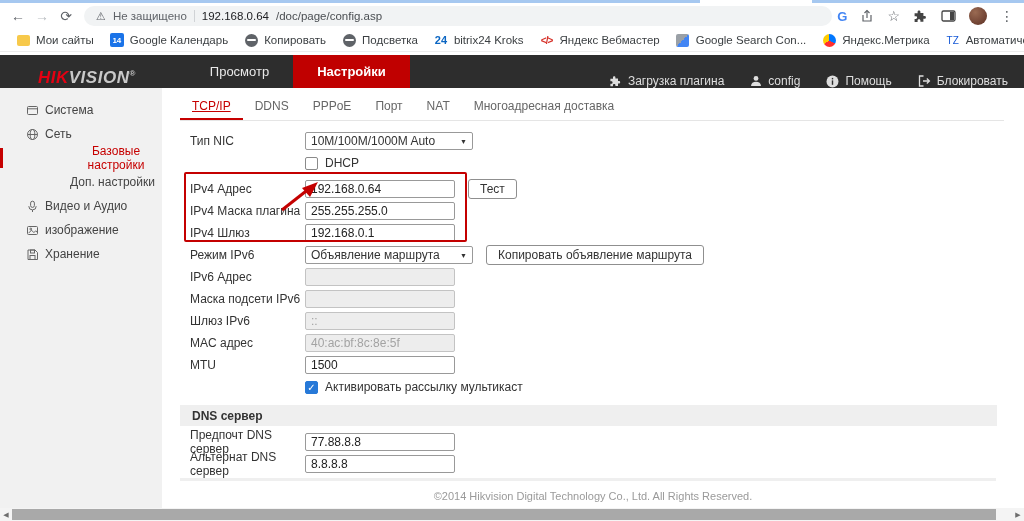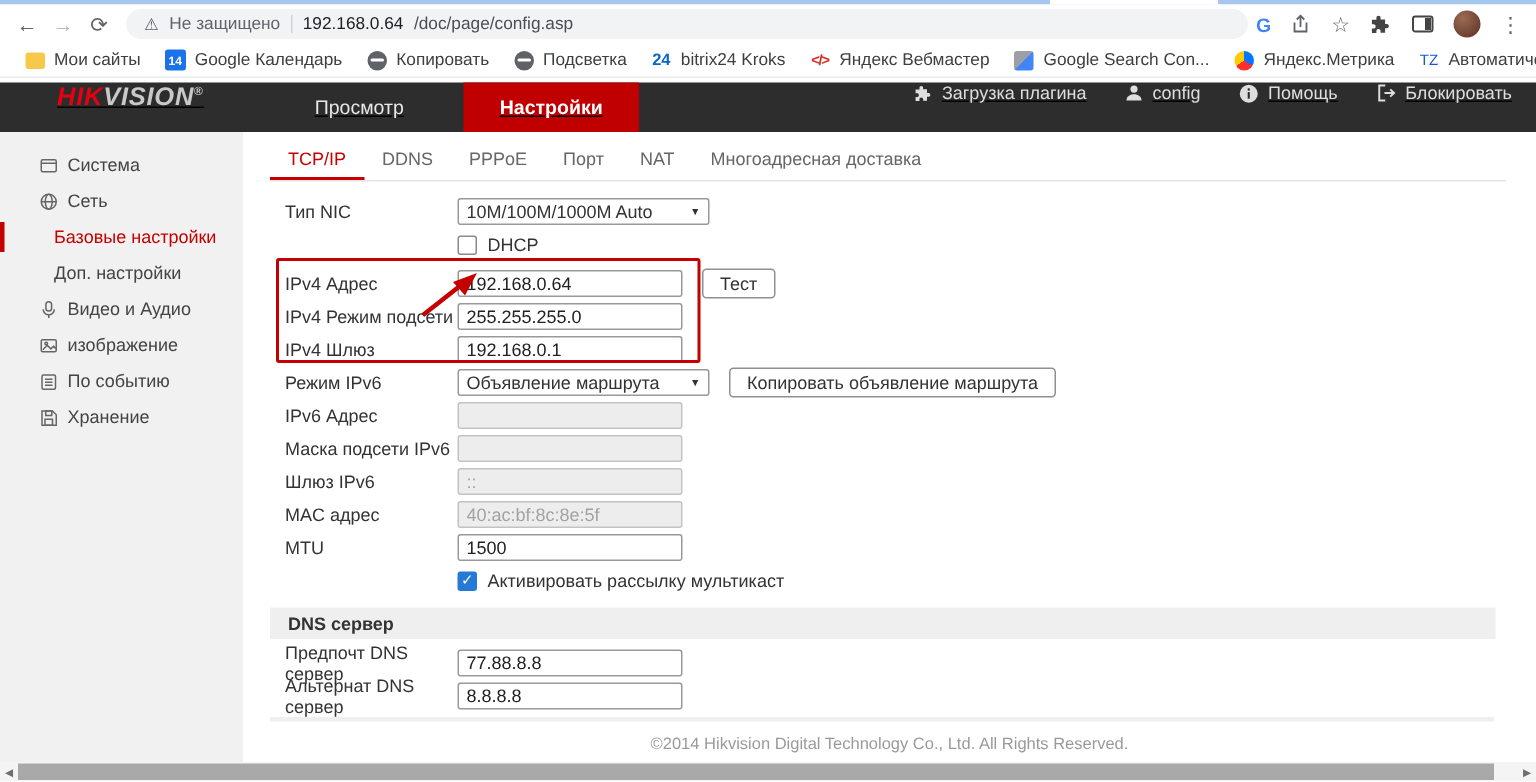--- a/index.html
+++ b/index.html
@@ -30,42 +30,42 @@
   .fav-folder{width:13px;height:11px;background:#f7c94b;border-radius:2px;}
   .fav-cal{width:14px;height:14px;background:#1a73e8;border-radius:2px;color:#fff;font-size:8px;font-weight:bold;display:flex;align-items:center;justify-content:center;}
   .fav-globe{width:13px;height:13px;border-radius:50%;background:#5f6368;position:relative;}
   .fav-globe:after{content:"";position:absolute;left:2px;right:2px;top:5px;height:2px;background:#fff;border-radius:2px;}
   .fav-b24{color:#0b66c3;font-weight:bold;font-size:11px;}
   .fav-yw{font-size:10px;font-weight:bold;color:#d6322a;letter-spacing:-1px;}
   .fav-gsc{width:13px;height:13px;border-radius:2px;background:linear-gradient(135deg,#9aa0a6 50%,#4285f4 50%);}
   .fav-ym{width:13px;height:13px;border-radius:50%;background:conic-gradient(#0077ff 0 33%,#ff2f2f 33% 66%,#ffcc00 66% 100%);}
   .fav-tz{color:#1558d6;font-weight:normal;font-size:10px;}
   
-  .hik{position:absolute;top:55px;left:0;right:0;height:33px;background:#2d2d2d;display:flex;align-items:flex-start;text-decoration:underline;}
+  .hik{position:absolute;top:55px;left:0;right:0;height:33px;background:#2d2d2d;display:flex;align-items:flex-end;}
   .logo{margin-left:38px;font-style:italic;font-weight:bold;font-size:17px;letter-spacing:.5px;}
   .logo .hk{color:#e50012;}
   .logo .vs{color:#c9c9c9;}
   .logo .rg{color:#c9c9c9;font-size:8px;vertical-align:super;font-style:normal;}
-  .hnav{display:flex;margin-left:50px;height:33px;align-items:center;gap:16px;}
+  .hnav{display:flex;margin-left:50px;height:33px;align-items:center;}
   .hnav-item{padding:0 24px;font-size:13px;color:#e8e8e8;height:33px;line-height:33px;}
   .hnav-item.active{background:#c00000;color:#fff;font-weight:bold;}
   .hright{margin-left:auto;display:flex;align-items:center;gap:26px;padding-right:16px;font-size:12px;color:#dedede;}
   .hitem{display:flex;align-items:center;gap:6px;}
   
   .sidebar{position:absolute;top:88px;left:0;width:162px;bottom:13px;background:#f1f1f1;padding-top:10px;box-sizing:border-box;}
   .sitem{height:24px;display:flex;align-items:center;padding-left:26px;font-size:12px;color:#444;position:relative;text-align:center;}
   .sitem .sic{width:13px;margin-right:6px;display:flex;}
-  .sitem.sub{padding-left:36px;}
+  .sitem.sub{padding-left:70px;}
   .sitem.active{color:#c60000;}
   .sitem.active:before{content:"";position:absolute;left:0;top:2px;bottom:2px;width:3px;background:#c60000;}
   
   .content{position:absolute;top:88px;left:162px;right:0;bottom:13px;background:#fff;overflow:hidden;}
   .tabs{margin:7px 20px 0 18px;display:flex;border-bottom:1px solid #e5e5e5;}
   .tab{padding:0 12px;font-size:12px;color:#666;height:25px;line-height:22px;}
-  .tab.active{color:#c60000;border-bottom:2px solid #c60000;box-sizing:border-box;}
+  .tab.active{color:#c60000;border-bottom:2px solid #c60000;box-sizing:border-box;text-decoration:underline;}
   .form{padding:11px 0 0 18px;font-size:12px;color:#333;}
   .frow{display:flex;align-items:center;height:18px;margin-bottom:4px;padding-left:10px;}
   .flabel{width:115px;flex-shrink:0;}
   .tinput{width:150px;height:18px;border:1px solid #999;border-radius:2px;padding:0 5px;font-size:12px;color:#222;box-sizing:border-box;background:#fff;font-family:inherit;}
   .tinput:disabled{background:#ededed;border-color:#c3c3c3;color:#a3a3a3;}
   .fselect{width:168px;height:18px;border:1px solid #999;border-radius:2px;box-sizing:border-box;display:flex;align-items:center;justify-content:space-between;padding:0 5px;background:#fff;}
   .fselect .chv{font-size:7px;color:#333;}
   .fbtn{margin-left:13px;height:20px;padding:0 11px;background:#fff;border:1px solid #8f8f8f;border-radius:3px;font-size:12px;color:#333;font-family:inherit;}
   .cb{width:13px;height:13px;border:1px solid #8a8a8a;border-radius:2px;background:#fff;margin-right:7px;box-sizing:border-box;flex-shrink:0;}
   .cb.checked{background:#2779d8;border-color:#2779d8;color:#fff;font-size:10px;line-height:11px;text-align:center;}
@@ -257,31 +257,20 @@
           <rect x="1.5" y="2.5" width="10" height="8" rx="1"></rect>
           <path d="M2.5 9.2 l3-3 2.4 2.4 1.8-1.8 1.8 1.8"></path>
           <circle cx="4.8" cy="5" r=".9"></circle>
         </svg>
       </span>
     <span>изображение</span>
   </div>
   <div class="sitem">
     <span class="sic">
         <svg width="13" height="13" viewBox="0 0 13 13" fill="none" stroke="#666">
-          <rect x="2" y="2" width="9" height="9.5" rx="1"></rect>
-          <line x1="4" y1="4.8" x2="9" y2="4.8"></line>
-          <line x1="4" y1="6.8" x2="9" y2="6.8"></line>
-          <line x1="4" y1="8.8" x2="9" y2="8.8"></line>
-        </svg>
-      </span>
-    <span>По событию</span>
-  </div>
-  <div class="sitem">
-    <span class="sic">
-        <svg width="13" height="13" viewBox="0 0 13 13" fill="none" stroke="#666">
           <path d="M2 2 h7 l2.5 2.5 V11.5 H2 z"></path>
           <rect x="4" y="7.5" width="5" height="4"></rect>
           <rect x="4.5" y="2" width="4" height="3"></rect>
         </svg>
       </span>
     <span>Хранение</span>
   </div>
 </div>
 
 <div class="content">
@@ -306,21 +295,21 @@
       <span class="flabel"></span>
       <span class="cb"></span>
       <span>DHCP</span>
     </div>
     <div class="frow" style="margin-top:8px;">
       <span class="flabel">IPv4 Адрес</span>
       <input class="tinput" value="192.168.0.64" style="">
       <button class="fbtn">Тест</button>
     </div>
     <div class="frow">
-      <span class="flabel">IPv4 Режим подсети</span>
+      <span class="flabel">IPv4 Маска плагина</span>
       <input class="tinput" value="255.255.255.0" style="">
     </div>
     <div class="frow">
       <span class="flabel">IPv4 Шлюз</span>
       <input class="tinput" value="192.168.0.1" style="">
     </div>
     <div class="frow">
       <span class="flabel">Режим IPv6</span>
       <div class="fselect">
         <span>Объявление маршрута</span>

